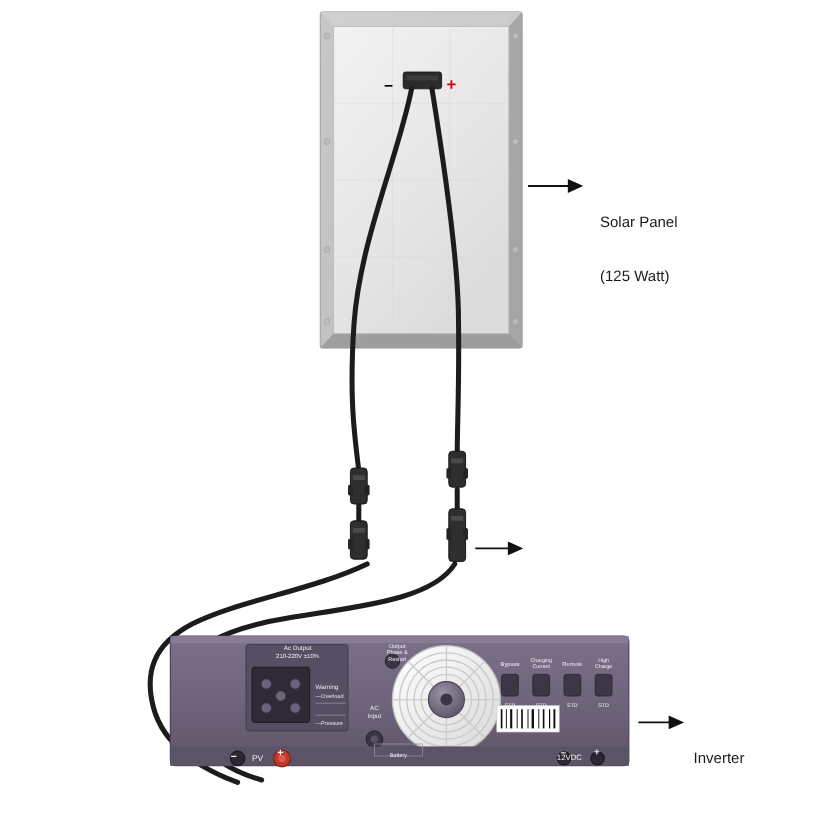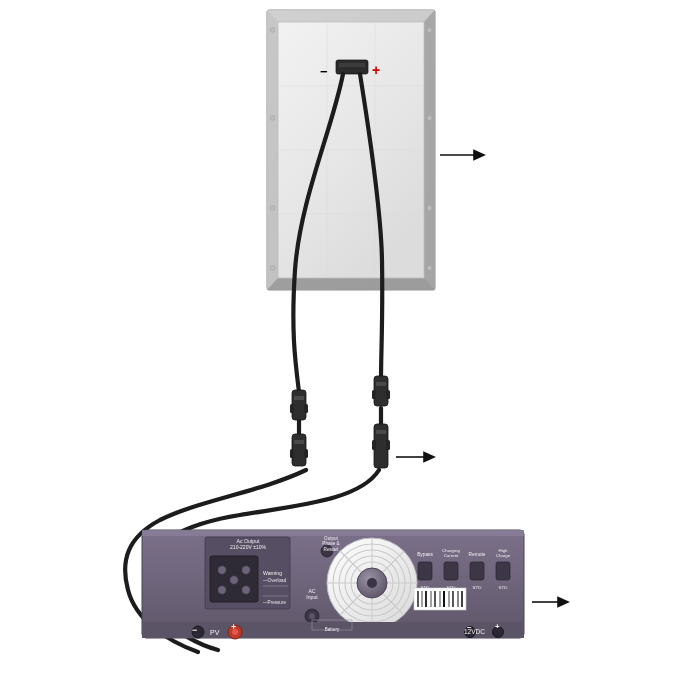--- a/index.html
+++ b/index.html
@@ -231,22 +231,29 @@
       <polygon points="484,155 474,150.5 474,159.5"></polygon>
 
       <line x1="396" y1="457" x2="428" y2="457"></line>
       <polygon points="434,457 424,452.5 424,461.5"></polygon>
 
       <line x1="532" y1="602" x2="562" y2="602"></line>
       <polygon points="568,602 558,597.5 558,606.5"></polygon>
     </g>
   </svg>
 
-
-
+  <div class="label" style="left:500px; top:148px;">
+    <div>Solar Panel</div>
+    <div>(125 Watt)</div>
+  </div>
+
+
+  <div class="label" style="left:578px; top:595px;">
+    <div>Inverter</div>
+  </div>
 
   <div class="label" style="left:320px; top:64px; font-size:13px; font-weight:bold; color:#000;">−</div>
   <div class="label" style="left:372px; top:63px; font-size:14px; font-weight:bold; color:#cc0000;">+</div>
 
   <div class="label center" style="left:222px; top:538px; font-size:5.2px; line-height:6px; color:#f0eef2; width:52px;">Ac Output</div>
   <div class="label center" style="left:216px; top:544px; font-size:5px; line-height:6px; color:#f0eef2; width:64px;">210-220V ±10%</div>
 
   <div class="label" style="left:263px; top:570px; font-size:5.2px; line-height:6px; color:#efedf1;">Warning</div>
   <div class="label" style="left:263px; top:578px; font-size:4.6px; line-height:6px; color:#e6e3ea;">—Overload</div>
   <div class="label" style="left:263px; top:600px; font-size:4.6px; line-height:6px; color:#e6e3ea;">—Pressure</div>

